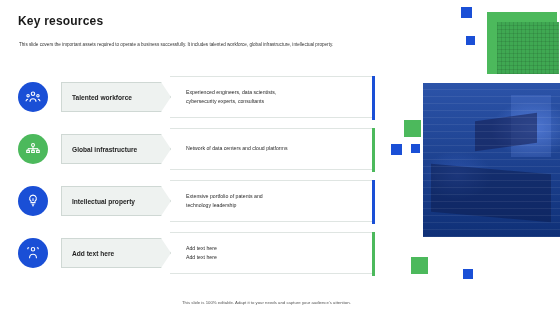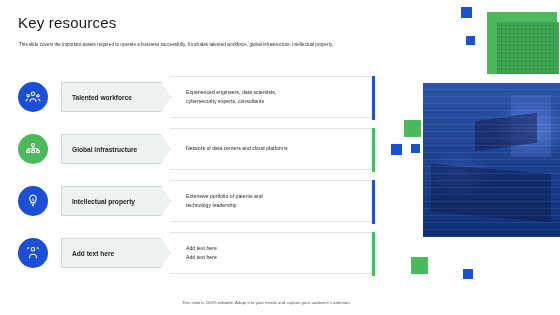--- a/index.html
+++ b/index.html
@@ -65,21 +65,21 @@
 
   .deco-green-sm-1 { left: 404px; top: 120px; width: 17px; height: 17px; background: #4cb95c; }
   .deco-blue-sq-3  { left: 391px; top: 144px; width: 11px; height: 11px; background: #1a4fd6; }
   .deco-blue-sq-4  { left: 411px; top: 144px; width: 9px;  height: 9px;  background: #1a4fd6; }
   .deco-green-sm-2 { left: 411px; top: 257px; width: 17px; height: 17px; background: #4cb95c; }
   .deco-blue-sq-5  { left: 463px; top: 269px; width: 10px; height: 10px; background: #1a4fd6; }
 
   
   .title {
     position: absolute; left: 18px; top: 14px;
-    font-size: 15px; font-weight: normal; color: #1a1a1a;
+    font-size: 12px; font-weight: bold; color: #1a1a1a;
     letter-spacing: .2px;
   }
   .subtitle {
     position: absolute; left: 19px; top: 42px; width: 360px;
     font-size: 4.6px; color: #333; line-height: 1.5;
   }
 
   
   .rows {
     position: absolute; left: 18px; top: 76px; width: 360px;

